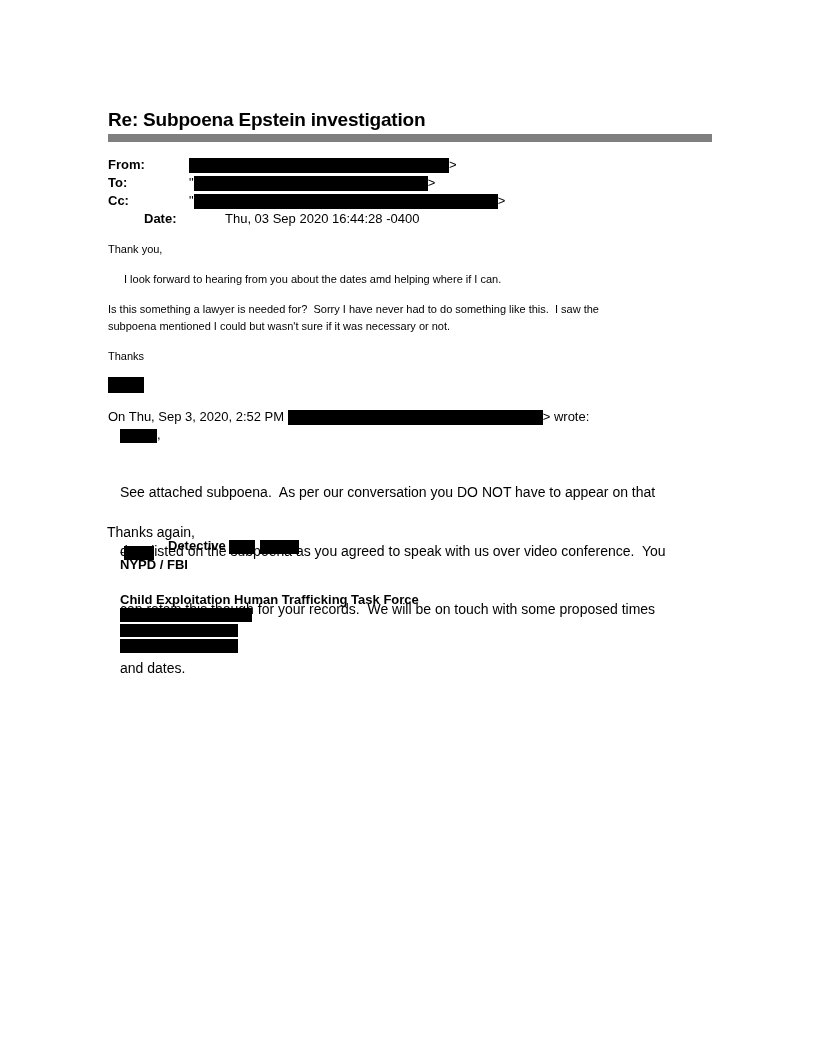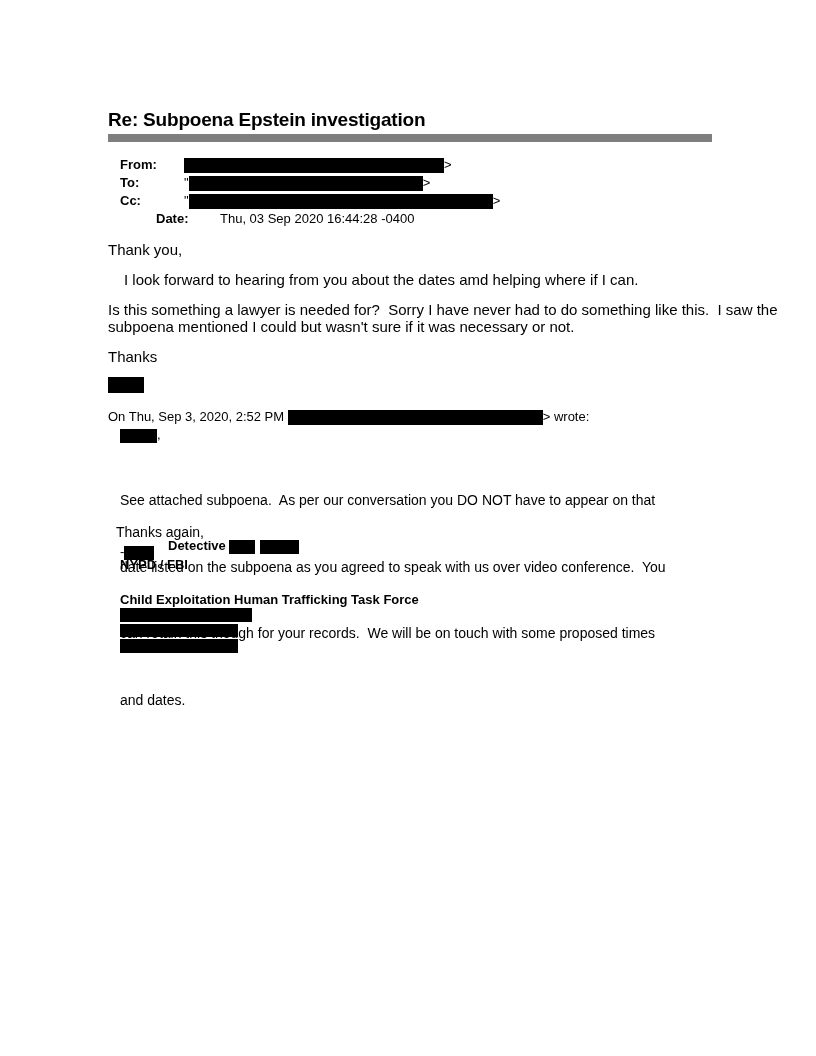--- a/index.html
+++ b/index.html
@@ -17,21 +17,21 @@
     left: 108px; top: 109px;
     font-size: 19px; line-height: 22px; font-weight: bold;
     letter-spacing: -0.2px;
     text-align: center;
   }
   .rule {
     left: 108px; top: 134px; width: 604px; height: 8px;
   }
 
   .hdr-row { left: 108px; font-size: 13px; line-height: 18px; height: 18px; }
-  .hdr-row .lbl { display: inline-block; width: 64px; font-weight: bold; margin-left: 12px; }
+  .hdr-row .lbl { display: inline-block; width: 81px; font-weight: bold; }
   .hdr-from { top: 156px; }
   .hdr-to   { top: 174px; }
   .hdr-cc   { top: 192px; }
   .hdr-date { top: 210px; padding-left: 36px; }
 
   .redact { display: inline-block; background: #000; vertical-align: middle; }
   .r-from { width: 260px; height: 15px; }
   .r-to   { width: 234px; height: 15px; }
   .r-cc   { width: 304px; height: 15px; }
   .r-attr { width: 255px; height: 15px; }
@@ -39,33 +39,33 @@
   .r-sigdash { width: 30px; height: 14px; }
   .r-det1 { width: 26px; height: 14px; }
   .r-det2 { width: 39px; height: 14px; margin-left: 5px; }
 
   .redact-block { position: absolute; background: #000; }
   .rb-name { left: 108px; top: 377px; width: 36px; height: 16px; }
   .rb-sig1 { left: 120px; top: 608px; width: 132px; height: 14px; }
   .rb-sig2 { left: 120px; top: 624px; width: 118px; height: 13px; }
   .rb-sig3 { left: 120px; top: 639px; width: 118px; height: 14px; }
 
-  .body-line { font-size: 15px; line-height: 17px; }
+  .body-line { font-size: 11px; line-height: 17px; }
   .b1 { left: 108px; top: 241px; }
   .b2 { left: 124px; top: 271px; }
   .b3 { left: 108px; top: 301px; }
   .b4 { left: 108px; top: 318px; }
   .b5 { left: 108px; top: 348px; }
 
   .attribution { left: 108px; top: 408px; font-size: 13px; line-height: 17px; }
   .salutation  { left: 120px; top: 427px; font-size: 13px; line-height: 16px; }
 
   .quote-body { left: 120px; top: 444px; font-size: 14px; line-height: 19.5px; }
-  .quote-body div { white-space: pre; margin-top: 8px; }
-  .quote-close { left: 116px; top: 523px; font-size: 14px; line-height: 18px; }
+  .quote-body div { white-space: pre; }
+  .quote-close { left: 107px; top: 523px; font-size: 14px; line-height: 18px; }
   .sig-dash-line { left: 120px; top: 544px; font-size: 13px; line-height: 16px; }
   .sig-line { left: 120px; font-size: 13px; line-height: 16px; font-weight: bold; }
   .sig-detective { top: 538px; padding-left: 48px; }
   .sig-org { top: 557px; }
   .sig-taskforce { top: 592px; }
 </style>
 </head>
 <body>
 
 <div class="abs title">Re: Subpoena Epstein investigation</div>

